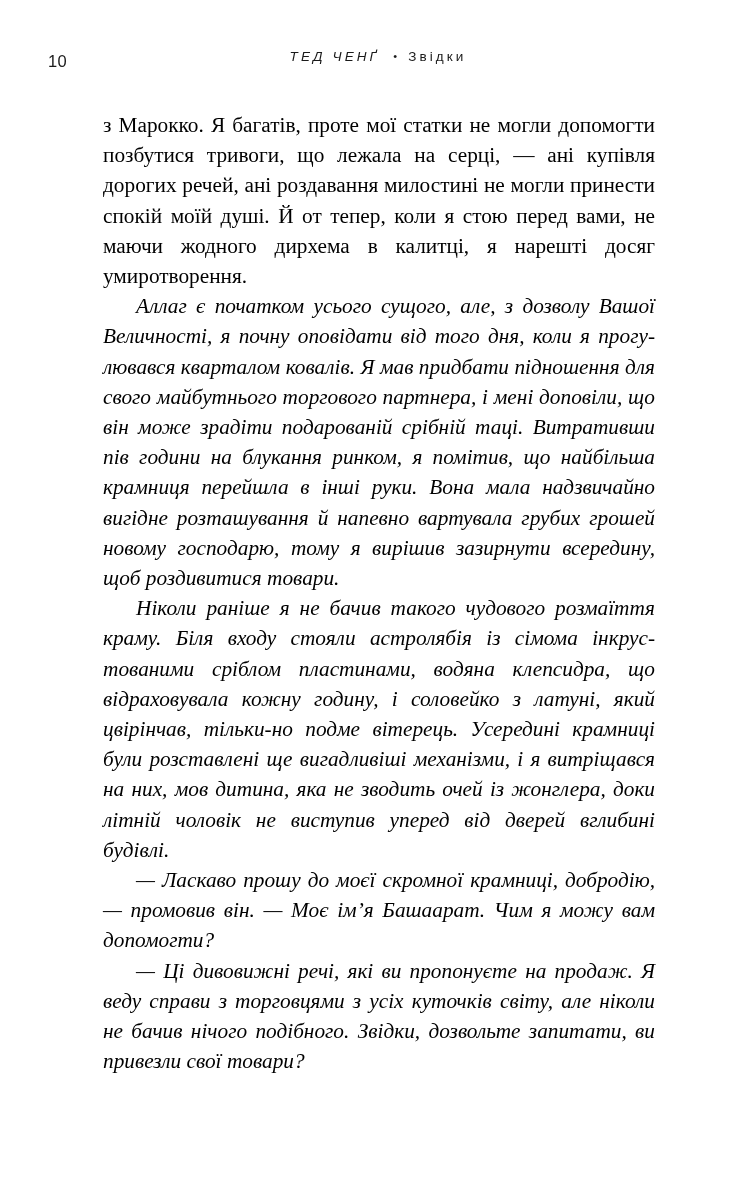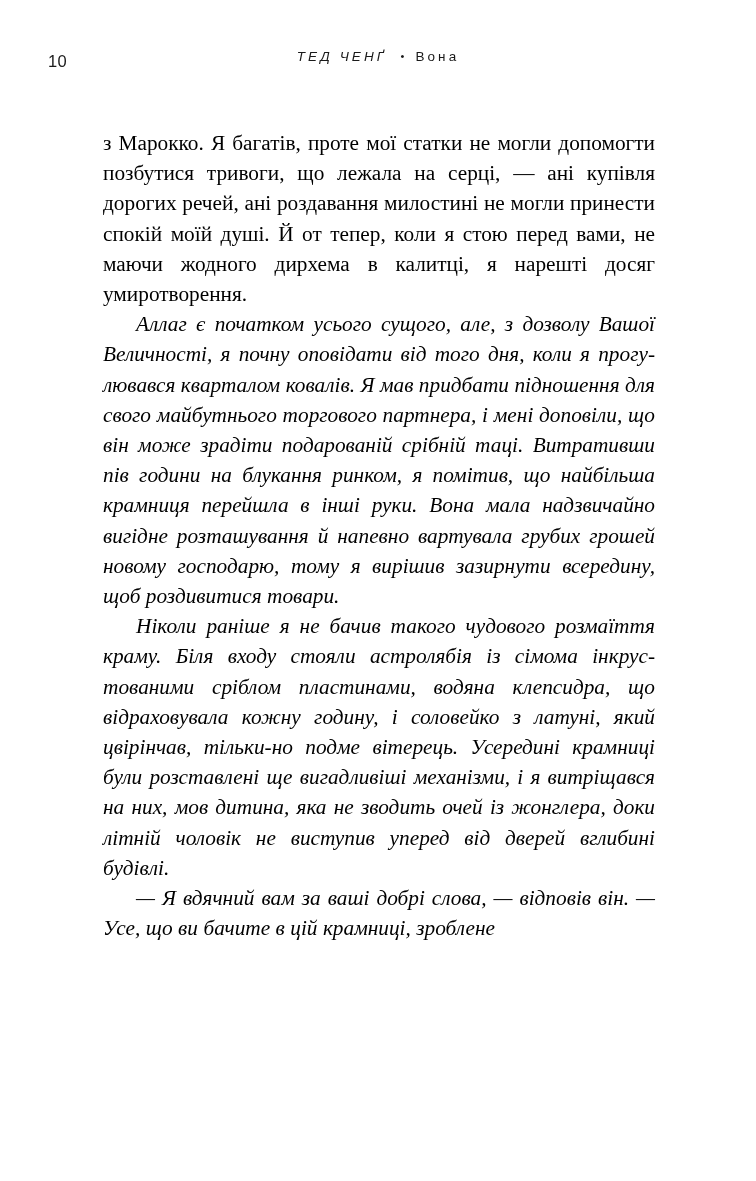--- a/index.html
+++ b/index.html
@@ -70,21 +70,20 @@
   .head-title {
     letter-spacing: 3.1px;
   }
 
   
   .textblock {
     position: absolute;
     left: 103px;
     top: 110px;
     width: 552px;
-    margin-top: 18px;
   }
   .textblock p {
     margin: 0;
     font-size: 21.3px;
     line-height: 30.2px;
     text-align: justify;
     text-justify: inter-word;
     hyphens: manual;
     -webkit-hyphens: manual;
     text-indent: 0;
@@ -97,24 +96,25 @@
   
 </style>
 </head>
 <body>
 
 <div class="page">
 
   <div class="running-head">
     <span class="folio">10</span>
     <div class="head-center">
-      <span class="head-author">ТЕД ЧЕНҐ</span><span class="head-sep">•</span><span class="head-title">Вона</span>
+      <span class="head-author">ТЕД ЧЕНҐ</span><span class="head-sep">•</span><span class="head-title">Звідки</span>
     </div>
   </div>
 
   <div class="textblock">
     <p>з Марокко. Я багатів, проте мої статки не могли допомог­ти позбутися тривоги, що лежала на серці, — ані купівля дорогих речей, ані роздавання милостині не могли при­нести спокій моїй душі. Й от тепер, коли я стою перед вами, не маючи жодного дирхема в калитці, я нарешті досяг умиротворення.</p>
     <p class="indent">Аллаг є початком усього сущого, але, з дозволу Вашої Величності, я почну оповідати від того дня, коли я прогу­лювався кварталом ковалів. Я мав придбати підношення для свого майбутнього торгового партнера, і мені допо­віли, що він може зрадіти подарованій срібній таці. Ви­тративши пів години на блукання ринком, я помітив, що найбільша крамниця перейшла в інші руки. Вона мала надзвичайно вигідне розташування й напевно варту­вала грубих грошей новому господарю, тому я вирішив зазирнути всередину, щоб роздивитися товари.</p>
     <p class="indent">Ніколи раніше я не бачив такого чудового розмаїття краму. Біля входу стояли астролябія із сімома інкрус­тованими сріблом пластинами, водяна клепсидра, що відраховувала кожну годину, і соловейко з латуні, який цвірінчав, тільки-но подме вітерець. Усередині крамниці були розставлені ще вигадливіші механізми, і я витрі­щався на них, мов дитина, яка не зводить очей із жон­глера, доки літній чоловік не виступив уперед від дверей вглибині будівлі.</p>
-    <p class="indent">— Я вдячний вам за ваші добрі слова, — відповів він. — Усе, що ви бачите в цій крамниці, зроблене</p>
+    <p class="indent">— Ласкаво прошу до моєї скромної крамниці, добро­дію, — промовив він. — Моє ім’я Башаарат. Чим я можу вам допомогти?</p>
+    <p class="indent">— Ці дивовижні речі, які ви пропонуєте на продаж. Я веду справи з торговцями з усіх куточків світу, але ніколи не бачив нічого подібного. Звідки, дозвольте запитати, ви привезли свої товари?</p>
   </div>
 
 </div>
 
 </body></html>

